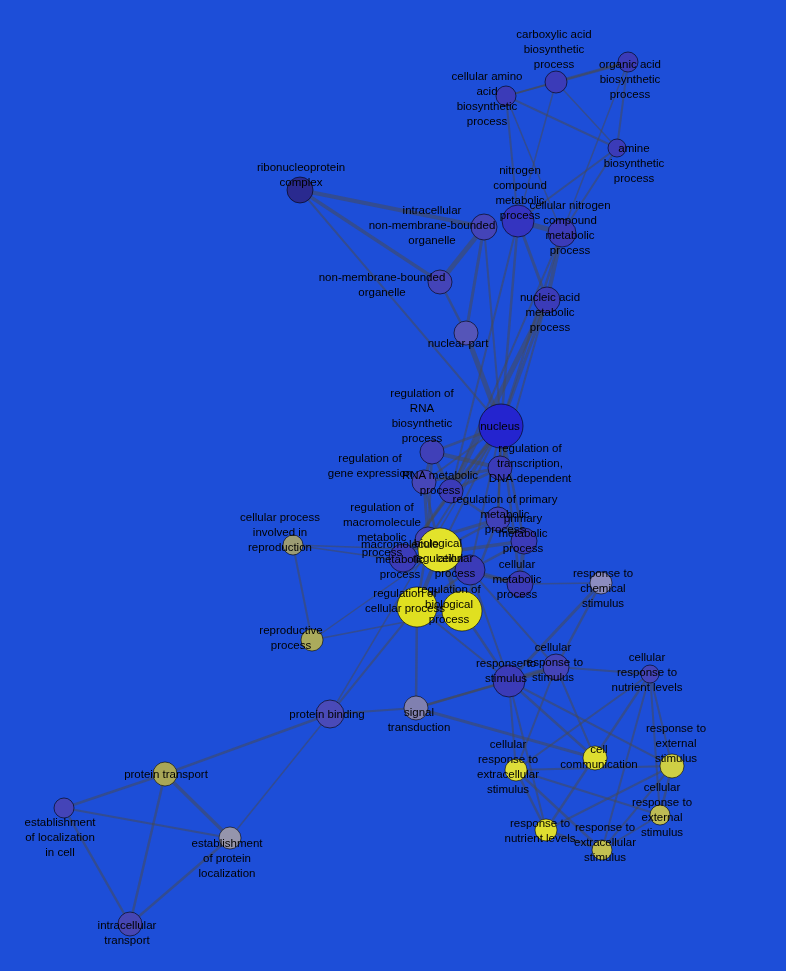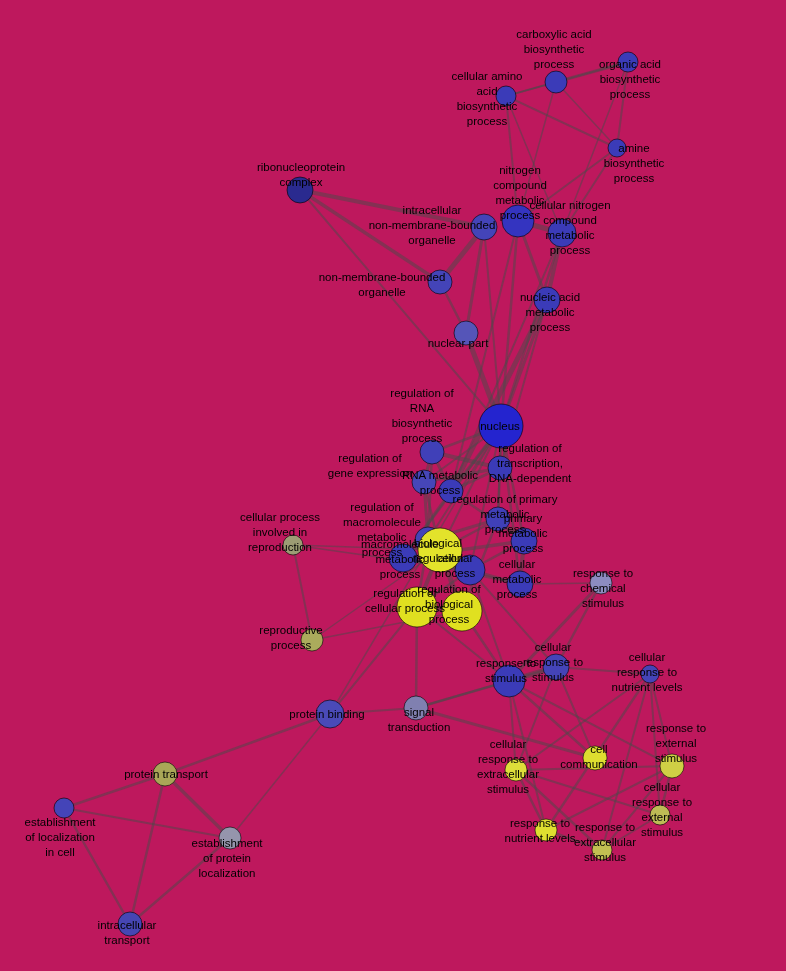--- a/index.html
+++ b/index.html
@@ -4,21 +4,21 @@
 <style>
   html, body {
     margin: 0;
     padding: 0;
     background: #ffffff;
   }
   .canvas-wrap {
     width: 786px;
     height: 971px;
     position: relative;
-    background: #be185d;
+    background: #1d4ed8;
     overflow: hidden;
   }
   #graph {
     display: block;
   }
   #graph text {
     font: 11.5px "Liberation Sans", sans-serif;
     fill: #000000;
     text-anchor: middle;
     pointer-events: none;

